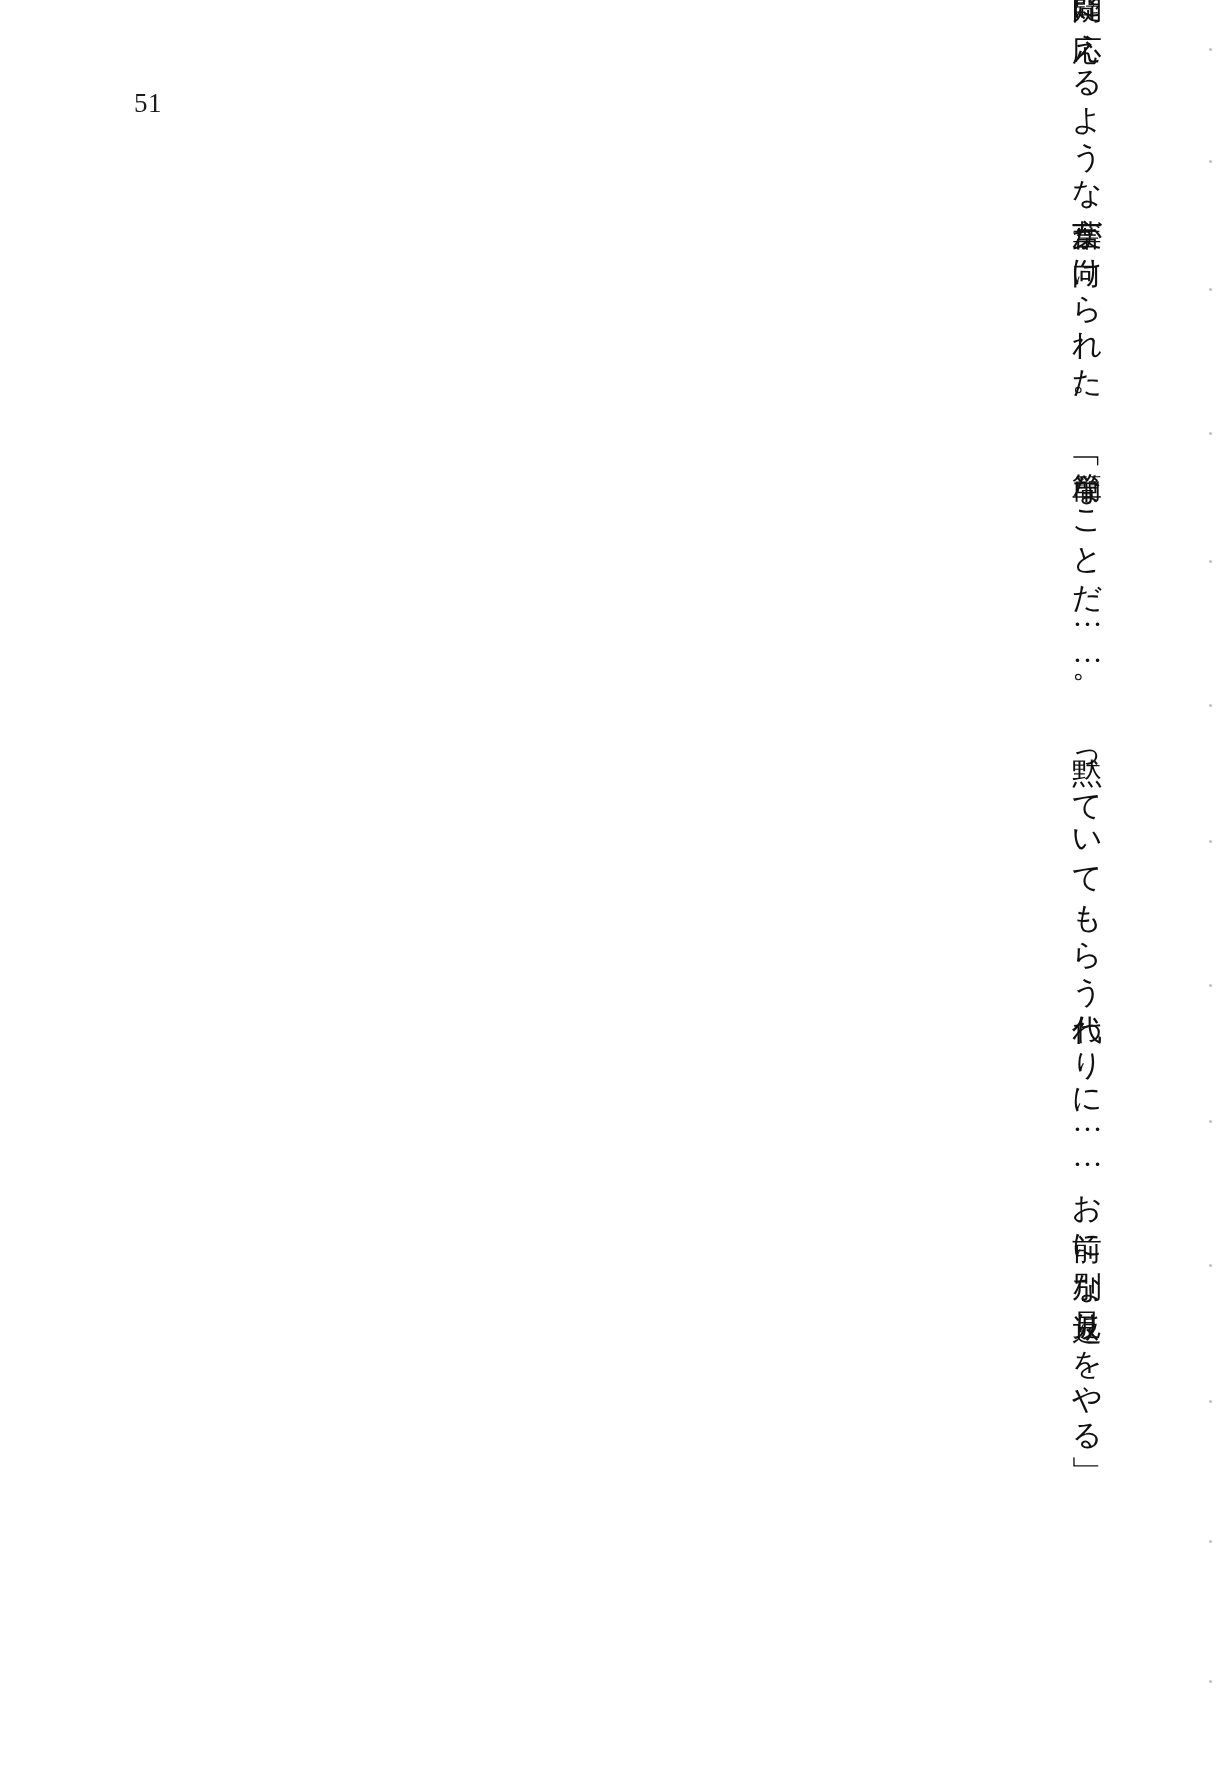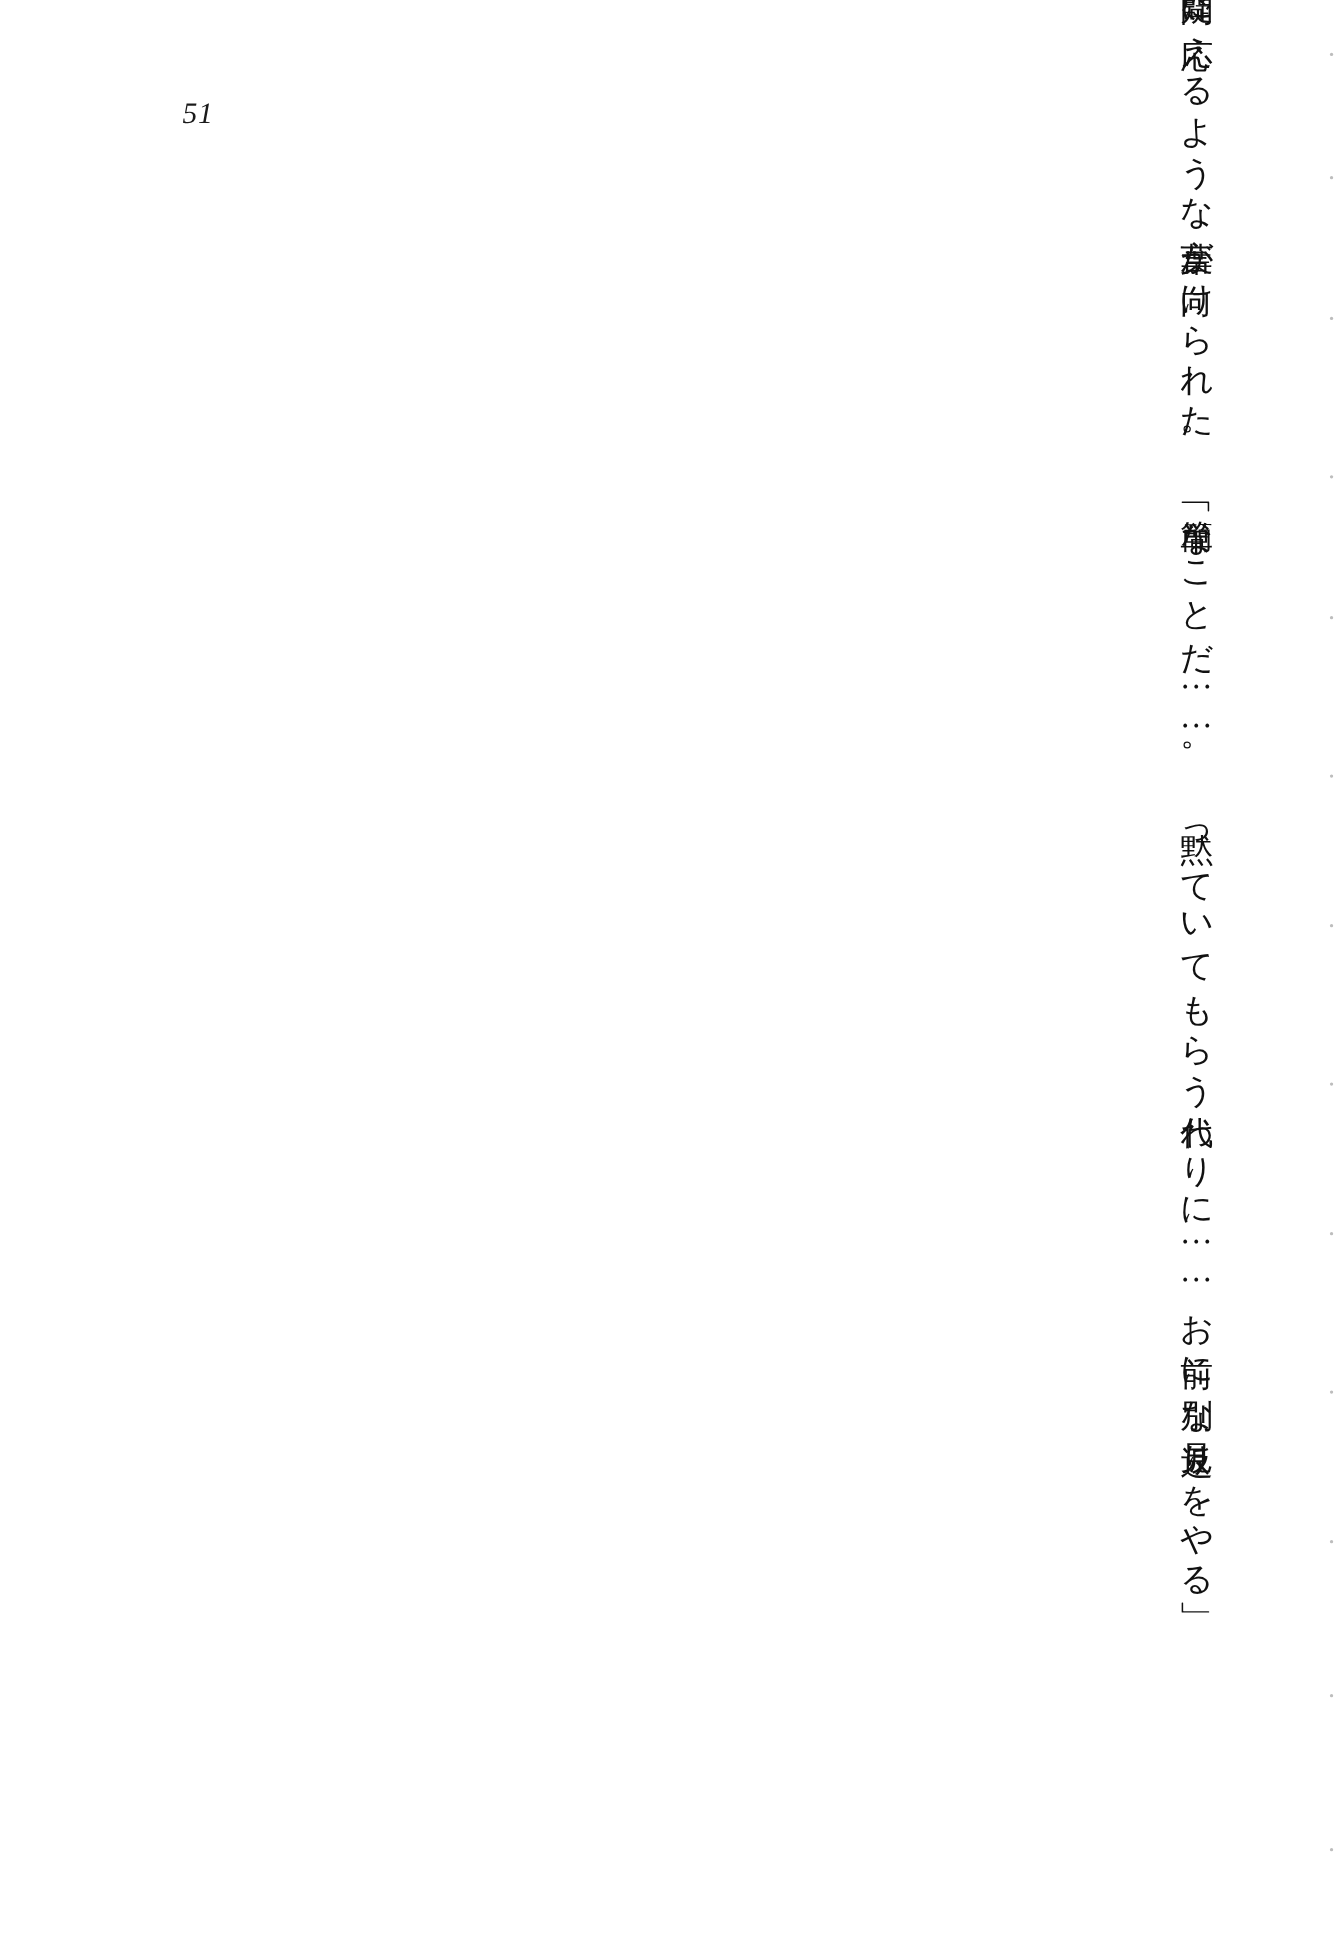--- a/index.html
+++ b/index.html
@@ -13,27 +13,26 @@
     height: 1765px;
     background: #ffffff;
     overflow: hidden;
     font-family: "Liberation Serif", "DejaVu Serif", serif;
     color: #141414;
   }
 
   
   .page-number {
     position: absolute;
-    left: 166px;
+    left: 134px;
     top: 88px;
     font-size: 27px;
     font-family: "Liberation Serif", "DejaVu Serif", serif;
     color: #1a1a1a;
     letter-spacing: 0.5px;
-    font-style: italic;
   }
 
   
   .vtext {
     position: absolute;
     top: 170px;
     right: 118px;
     left: 118px;
     height: 1270px;
     display: flex;

